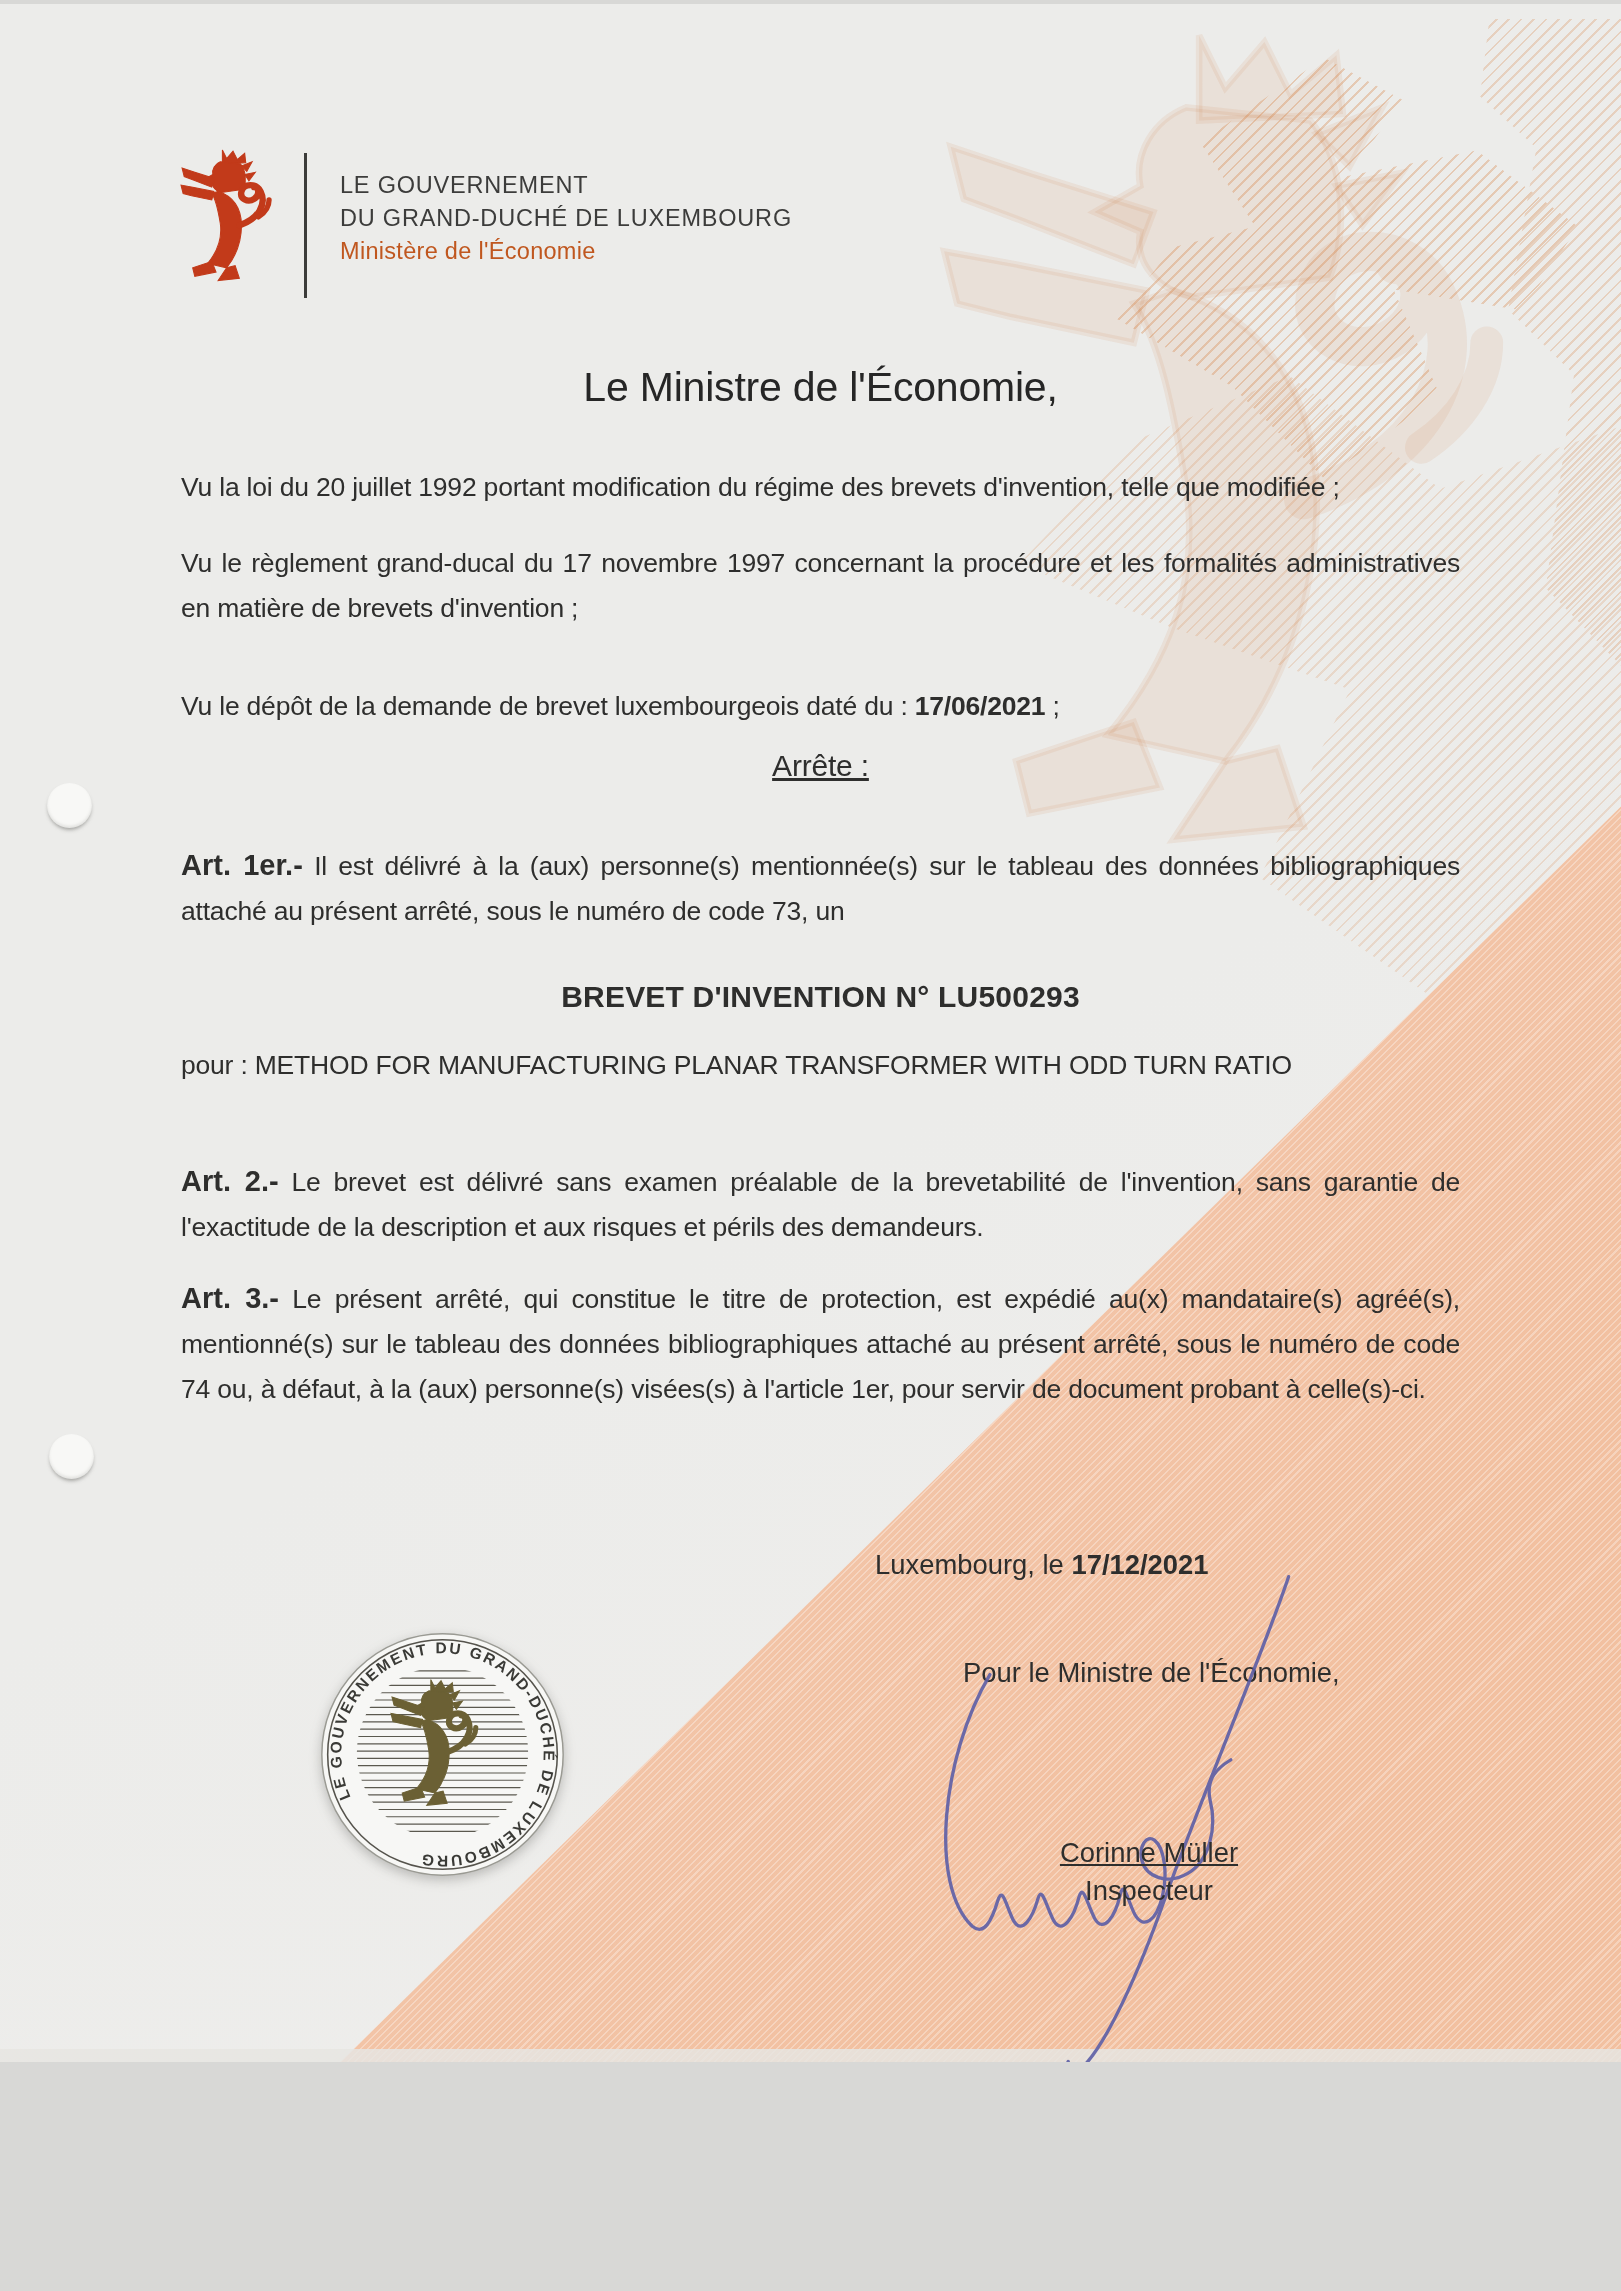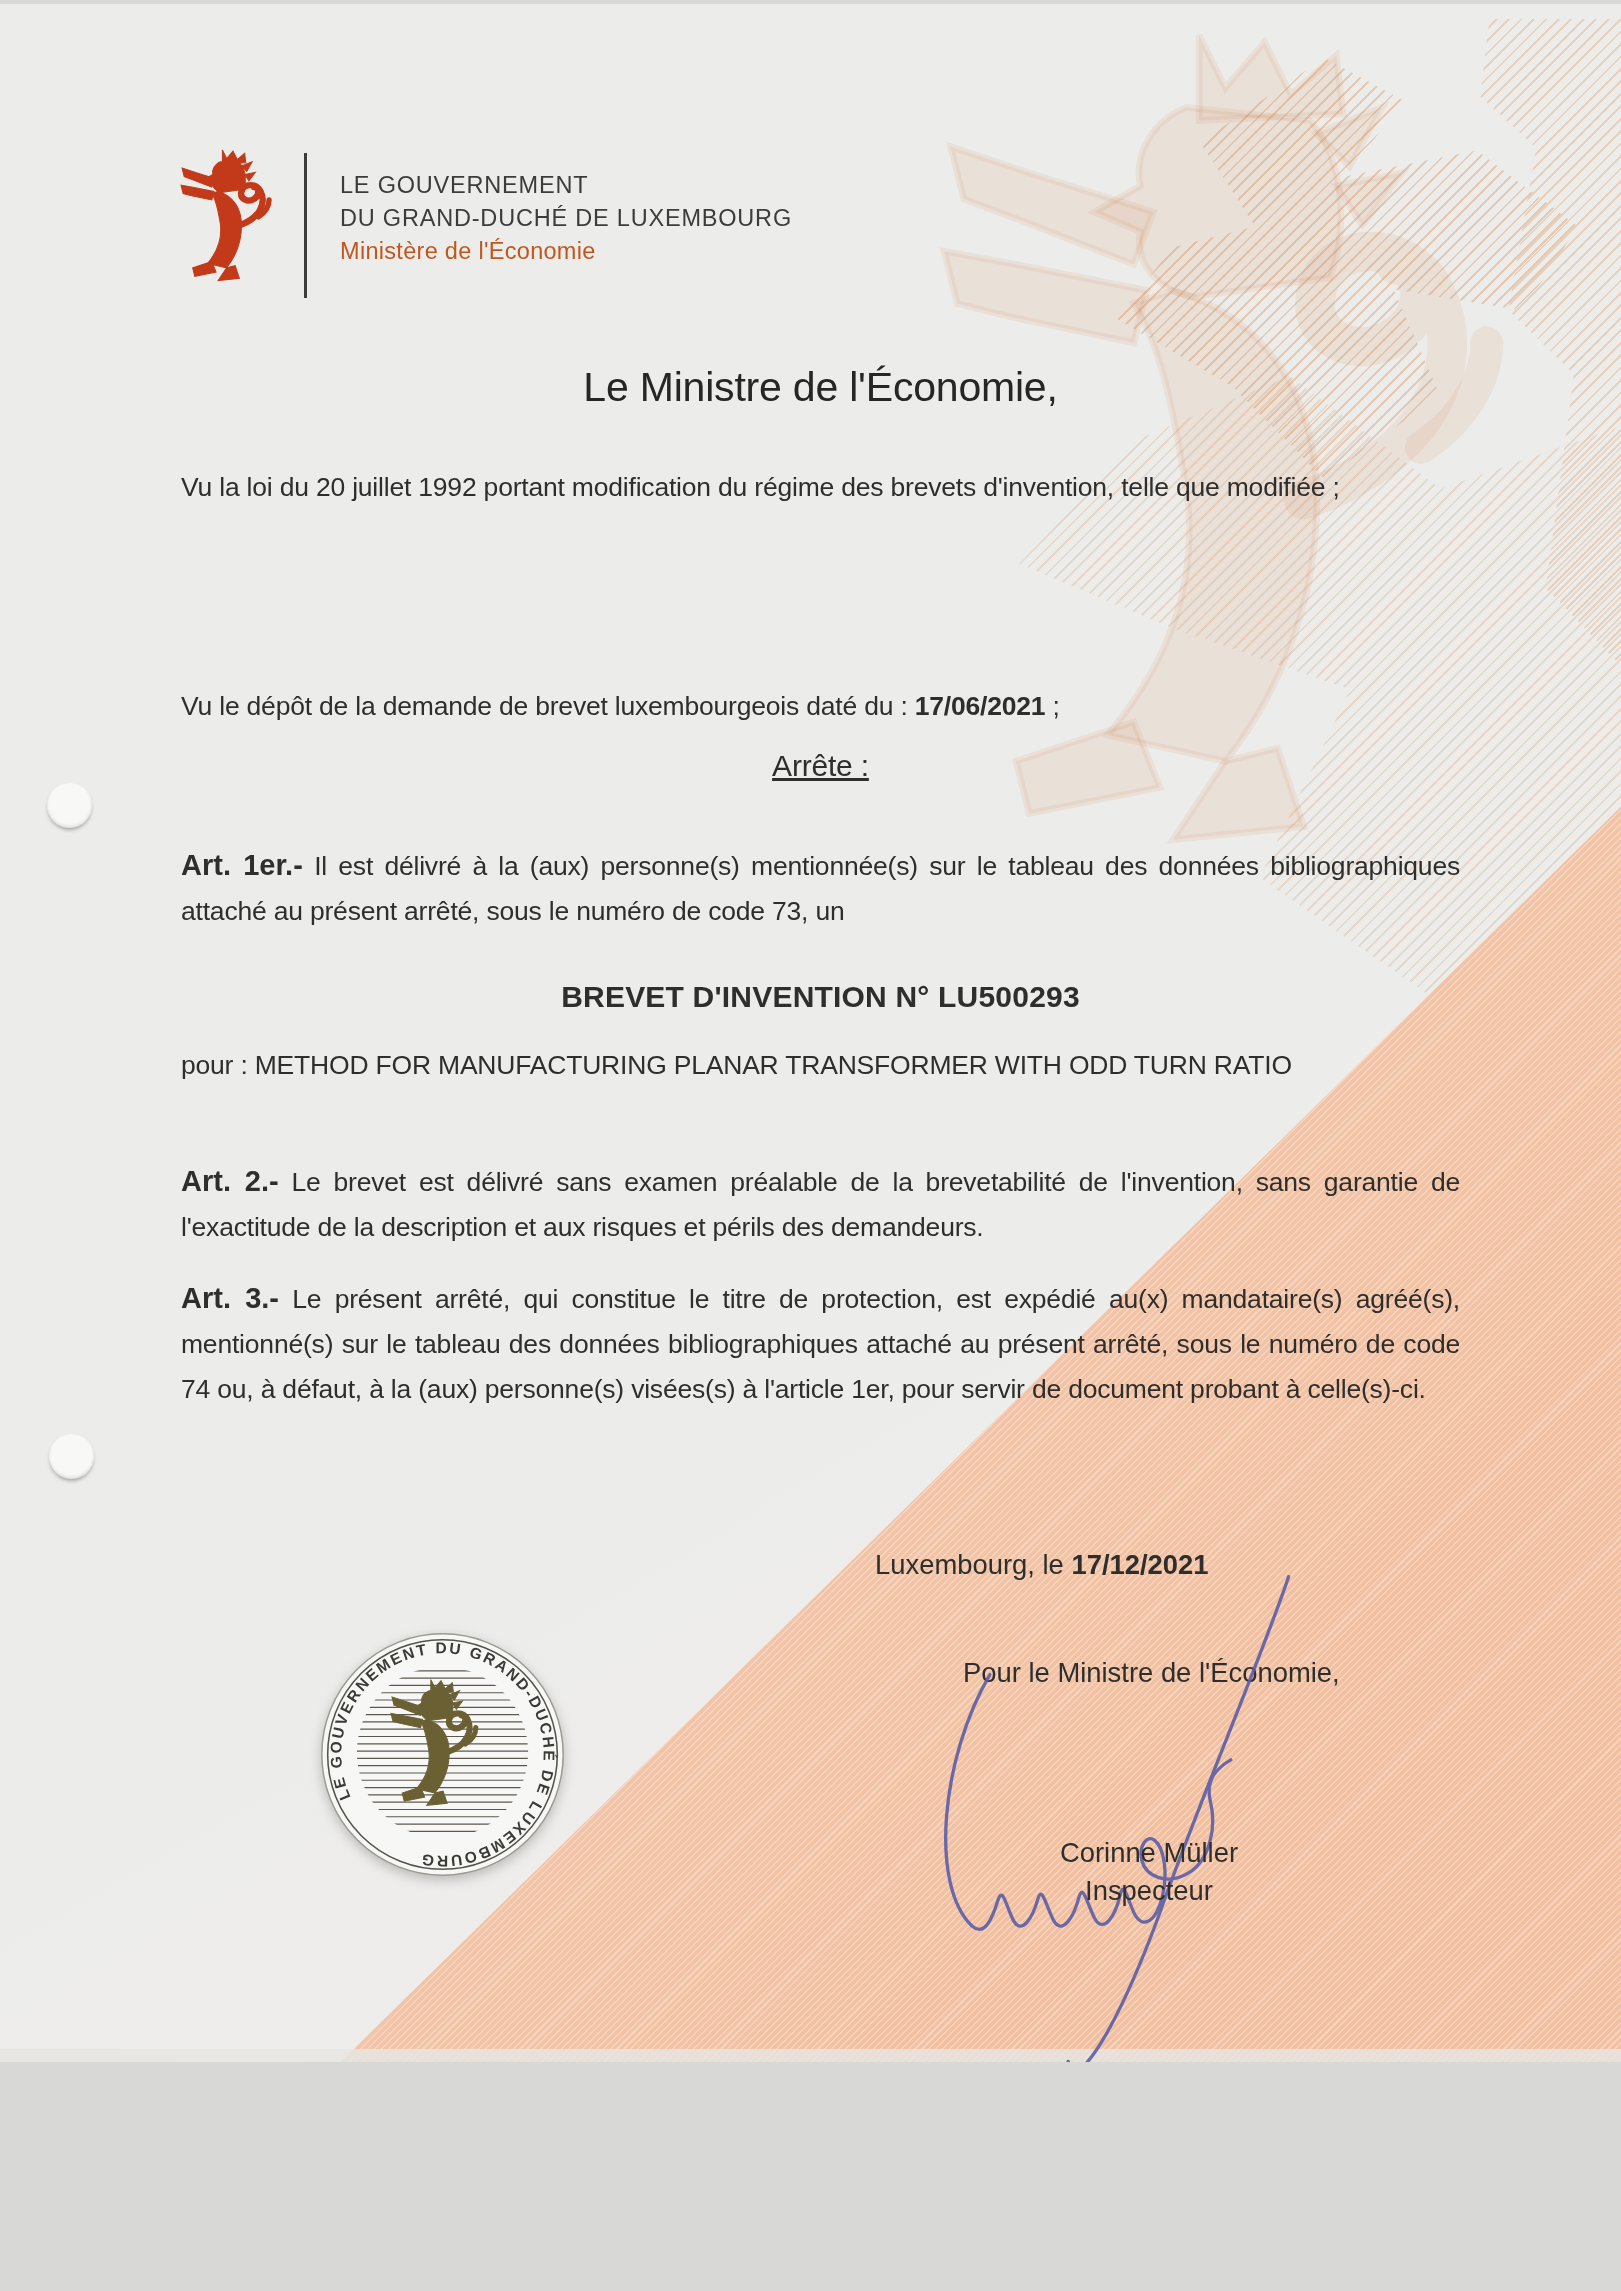--- a/index.html
+++ b/index.html
@@ -59,21 +59,21 @@
   .pourline{top:1039px;}
   .telline{top:1084px;}
   .art2{top:1155px;}
   .art3{top:1272px;}
   .artlabel{font-weight:700;font-size:29px;letter-spacing:0;}
   b{font-weight:700;text-align:center;}
   
   .lux{position:absolute;left:875px;top:1545px;font-size:27.4px;}
   .pourmin{position:absolute;left:963px;top:1653px;font-size:27.4px;}
   .sigtext{position:absolute;left:855px;width:588px;text-align:center;font-size:27.4px;}
-  .name{top:1833px;}
+  .name{top:1833px;text-decoration:underline;}
   .role{top:1871px;}
   .office{top:1908px;}
   .signature{position:absolute;left:882px;top:1558px;width:490px;height:568px;}
   
   .seal{position:absolute;left:316px;top:1624px;width:253px;height:253px;filter:drop-shadow(0 4.9px 5.9px rgba(90,90,85,.35));}
 </style>
 </head>
 <body>
 
 <div class="page">
@@ -183,20 +183,21 @@
   <div class="divider"></div>
   <div class="gov">
     <div>LE GOUVERNEMENT</div>
     <div>DU GRAND-DUCHÉ DE LUXEMBOURG</div>
     <div class="ministry">Ministère de l'Économie</div>
   </div>
 
   <div class="doc title center">Le Ministre de l'Économie,</div>
 
   <div class="doc p1">Vu la loi du 20 juillet 1992 portant modification du régime des brevets d'invention, telle que modifiée ;</div>
+  <div class="doc p2 justify">Vu le règlement grand-ducal du 17 novembre 1997 concernant la procédure et les formalités administratives en matière de brevets d'invention ;</div>
   <div class="doc p3"><span>Vu le dépôt de la demande de brevet luxembourgeois daté du : </span><b>17/06/2021</b><span> ;</span></div>
 
   <div class="doc arrete center">Arrête :</div>
 
   <div class="doc art1 justify"><span class="artlabel">Art. 1er.-</span><span> Il est délivré à la (aux) personne(s) mentionnée(s) sur le tableau des données bibliographiques attaché au présent arrêté, sous le numéro de code 73, un</span></div>
 
   <div class="doc patent center">BREVET D'INVENTION N° LU500293</div>
 
   <div class="doc pourline">pour : METHOD FOR MANUFACTURING PLANAR TRANSFORMER WITH ODD TURN RATIO</div>
 

